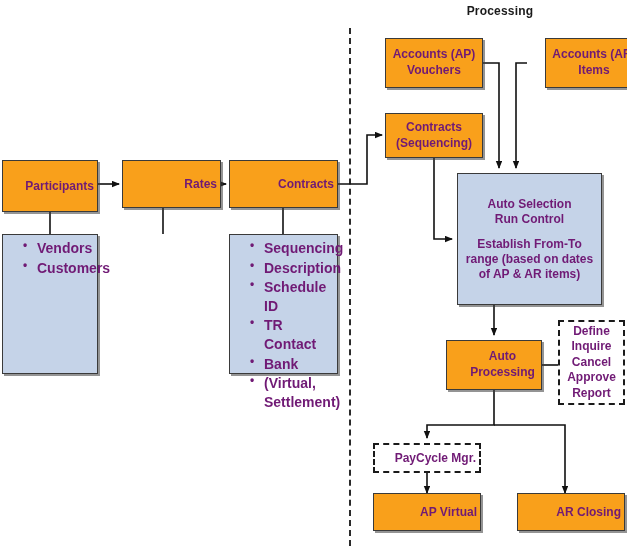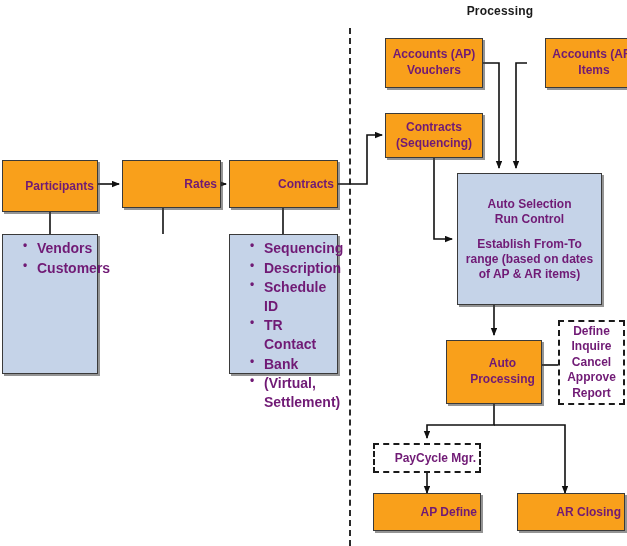--- a/index.html
+++ b/index.html
@@ -211,21 +211,21 @@
     <div class="stack">
       <span>Auto Selection</span>
       <span>Run Control</span>
       <span class="gap"></span>
       <span>Establish From-To</span>
       <span>range (based on dates</span>
       <span>of AP &amp; AR items)</span>
     </div>
   </div>
 
-  <div class="node orange" style="left:446px; top:340px; width:96px; height:64px;padding-left:20px;">
+  <div class="node orange" style="left:446px; top:340px; width:96px; height:50px;padding-left:20px;">
     <div class="vstack-lines">
       <span>Auto</span>
       <span>Processing</span>
     </div>
   </div>
 
   <div class="node dashed" style="left:558px; top:320px; width:67px; height:85px;">
     <div class="vstack-lines">
       <span>Define</span>
       <span>Inquire</span>
@@ -233,20 +233,20 @@
       <span>Approve</span>
       <span>Report</span>
     </div>
   </div>
 
   <div class="node dashed" style="left:373px; top:443px; width:108px; height:30px;">
     <span>PayCycle Mgr.</span>
   </div>
 
   <div class="node orange" style="left:373px; top:493px; width:108px; height:38px;">
-    <span>AP Define</span>
+    <span>AP Virtual</span>
   </div>
 
   <div class="node orange" style="left:517px; top:493px; width:108px; height:38px;">
     <span>AR Closing</span>
   </div>
 
 </div>
 
 </body></html>

